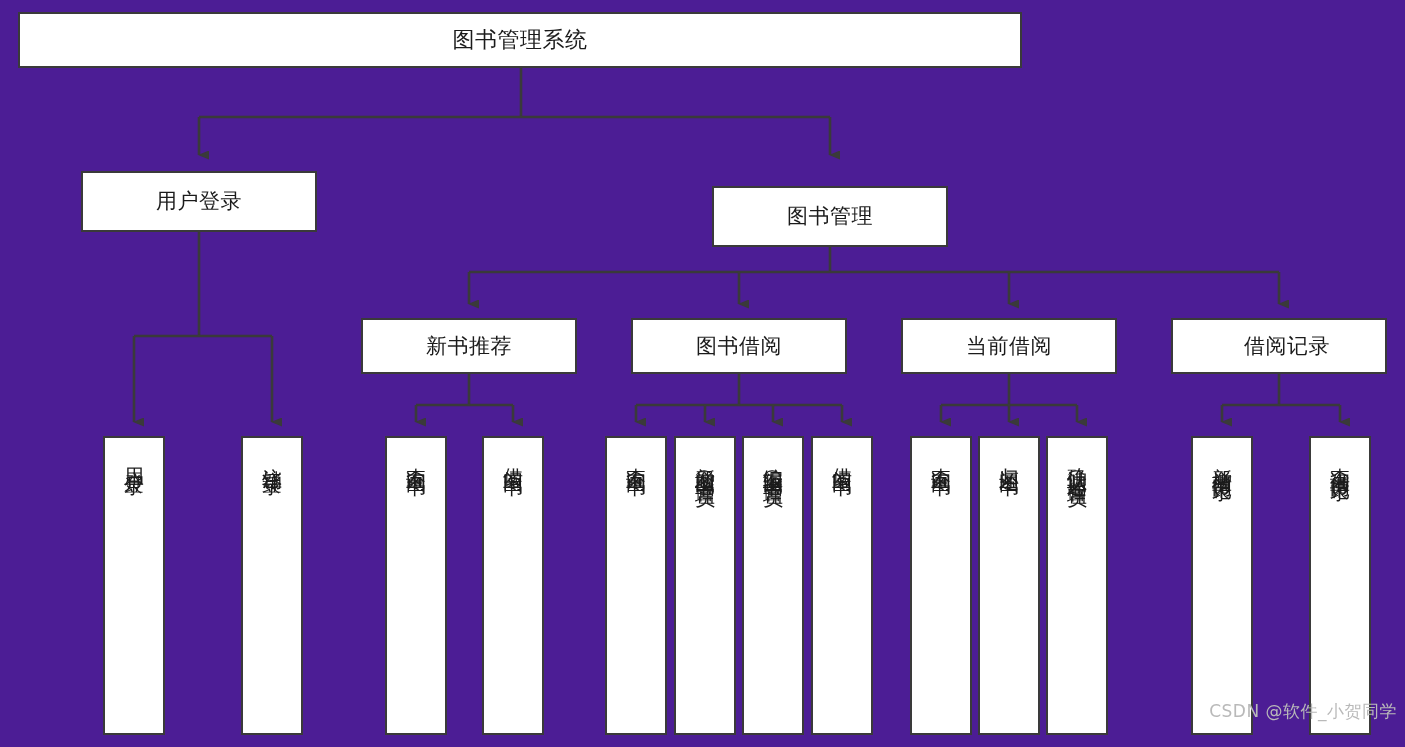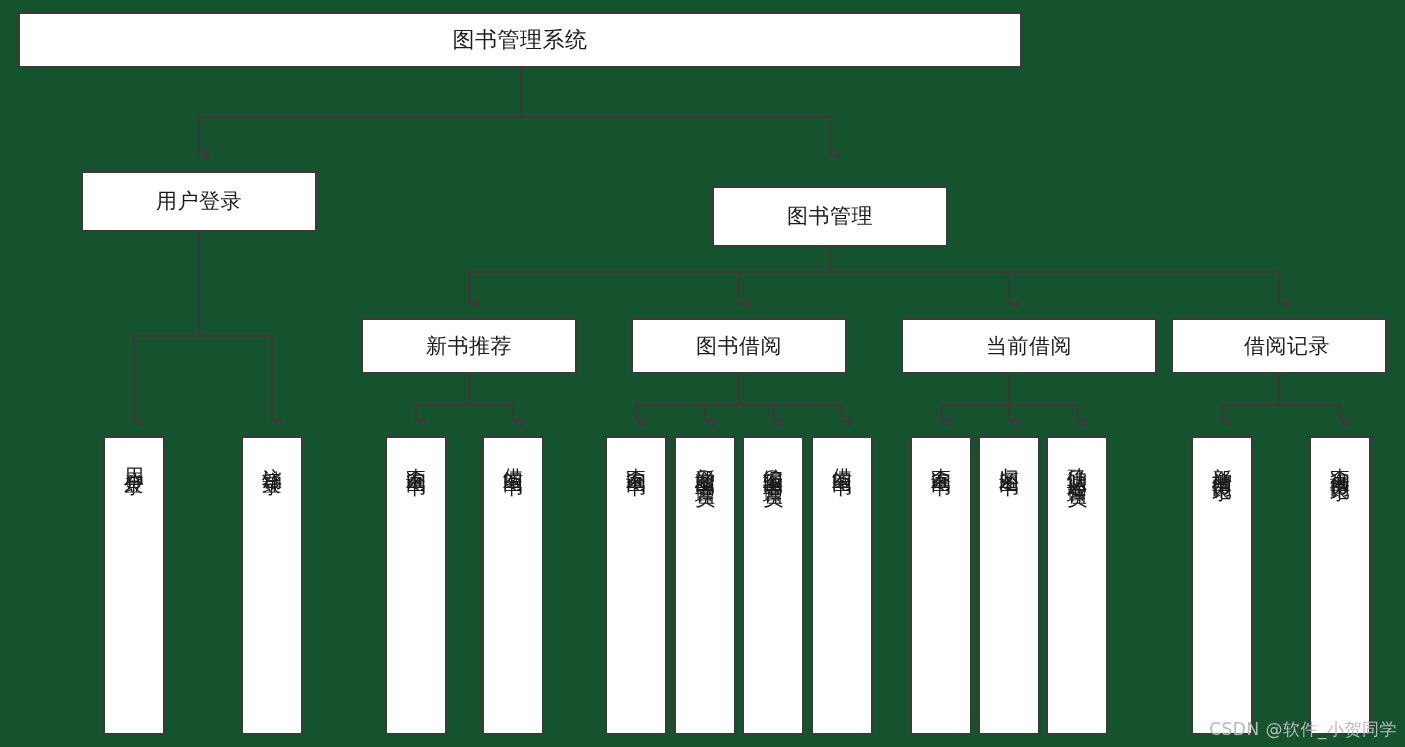--- a/index.html
+++ b/index.html
@@ -8,21 +8,21 @@
     padding: 0;
     background: #ffffff;
   }
   body {
     font-family: "DejaVu Sans", "Liberation Sans", sans-serif;
   }
   #diagram-root {
     position: relative;
     width: 1405px;
     height: 747px;
-    background: #14532d;
+    background: #4c1d95;
     overflow: hidden;
   }
   #diagram-svg {
     position: absolute;
     left: 0;
     top: 0;
     width: 1405px;
     height: 747px;
   }
   .node {
@@ -60,21 +60,21 @@
     writing-mode: vertical-rl;
     text-orientation: upright;
     font-size: 20px;
     line-height: 1.05;
     letter-spacing: 3px;
     white-space: nowrap;
   }
   #watermark {
     position: absolute;
     right: 8px;
-    bottom: 6px;
+    bottom: 24px;
     font-size: 17px;
     color: #b9b9b9;
     letter-spacing: 0.5px;
     white-space: nowrap;
     pointer-events: none;
     user-select: none;
   }
 </style>
 </head>
 <body>
@@ -141,21 +141,21 @@
   <div class="node horiz" style="left:712px; top:186px; width:236px; height:61px;">
     <span class="node-label">图书管理</span>
   </div>
 
   <div class="node horiz" style="left:631px; top:318px; width:216px; height:56px;">
     <span class="node-label">图书借阅</span>
   </div>
   <div class="node horiz" style="left:361px; top:318px; width:216px; height:56px;">
     <span class="node-label">新书推荐</span>
   </div>
-  <div class="node horiz" style="left:901px; top:318px; width:256px; height:56px;">
+  <div class="node horiz" style="left:901px; top:318px; width:216px; height:56px;">
     <span class="node-label">当前借阅</span>
   </div>
   <div class="node horiz" style="left:1171px; top:318px; width:216px; height:56px;padding-left:16px;">
     <span class="node-label">借阅记录</span>
   </div>
 
   <div class="node vert" style="left:103px; top:436px; width:62px; height:299px;">
     <span class="node-label">用户登录</span>
   </div>
   <div class="node vert" style="left:241px; top:436px; width:62px; height:299px;">

